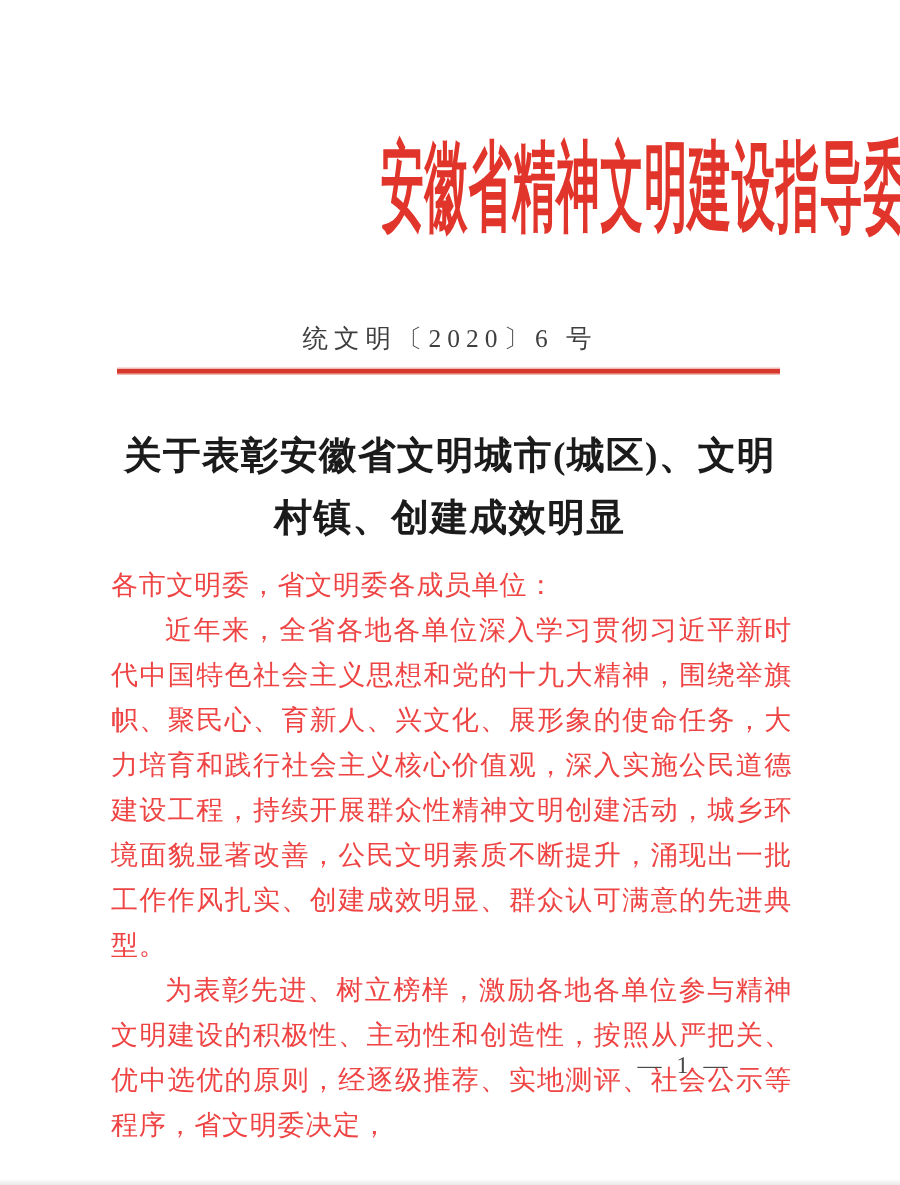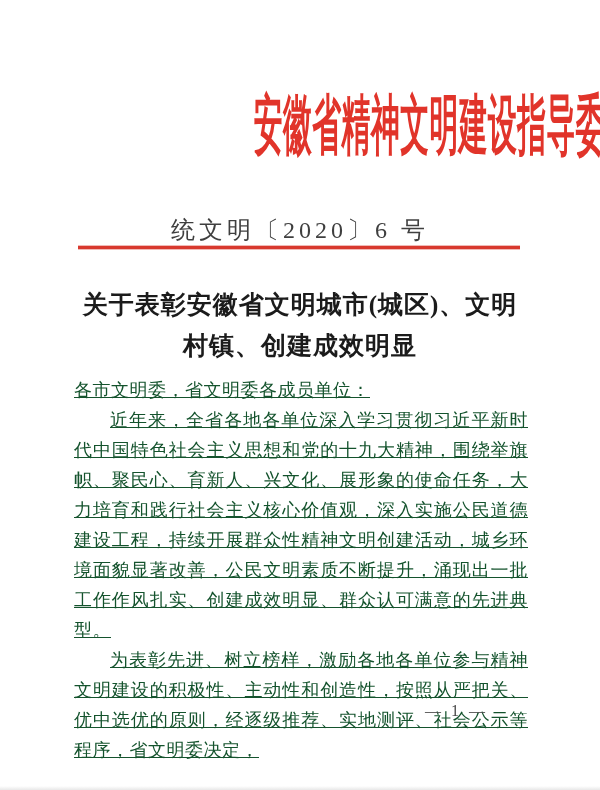--- a/index.html
+++ b/index.html
@@ -33,21 +33,21 @@
     transform: scale(0.48, 1.08);
     transform-origin: center top;
     white-space: nowrap;
   }
   .doc-number {
     position: absolute;
     top: 214px;
     left: 0;
     width: 600px;
     text-align: center;
-    font-size: 24px;
+    font-size: 17px;
     letter-spacing: 4px;
     color: #3f3f3f;
   }
   .red-divider {
     position: absolute;
     top: 246px;
     left: 78px;
     width: 442px;
     height: 3px;
     background: #d8392e;
@@ -65,24 +65,23 @@
     line-height: 41px;
     letter-spacing: 1px;
   }
   .body-text {
     position: absolute;
     top: 375px;
     left: 74px;
     width: 454px;
     font-size: 18px;
     line-height: 30px;
-    color: #14532d;
+    color: #ef4444;
     text-align: justify;
     letter-spacing: 0.5px;
-    text-decoration: underline;
   }
   .body-text p {
     margin: 0;
     text-indent: 2em;
   }
   .body-text .salutation {
     text-indent: 0;
   }
   .page-number {
     position: absolute;

